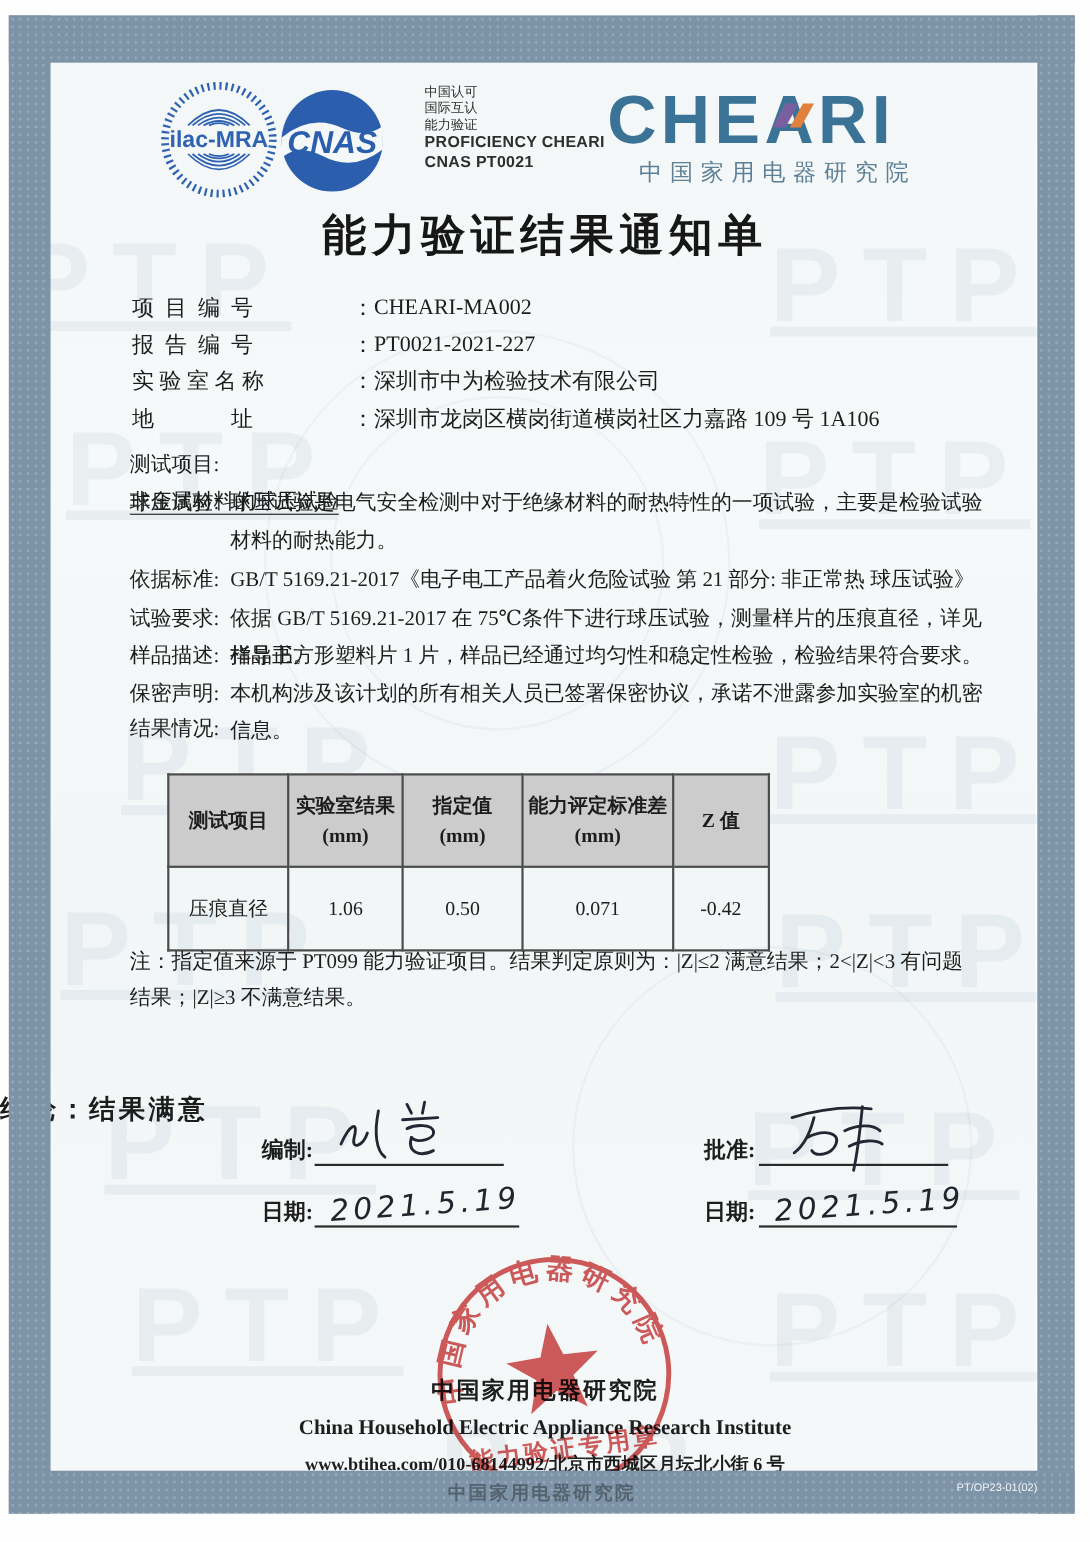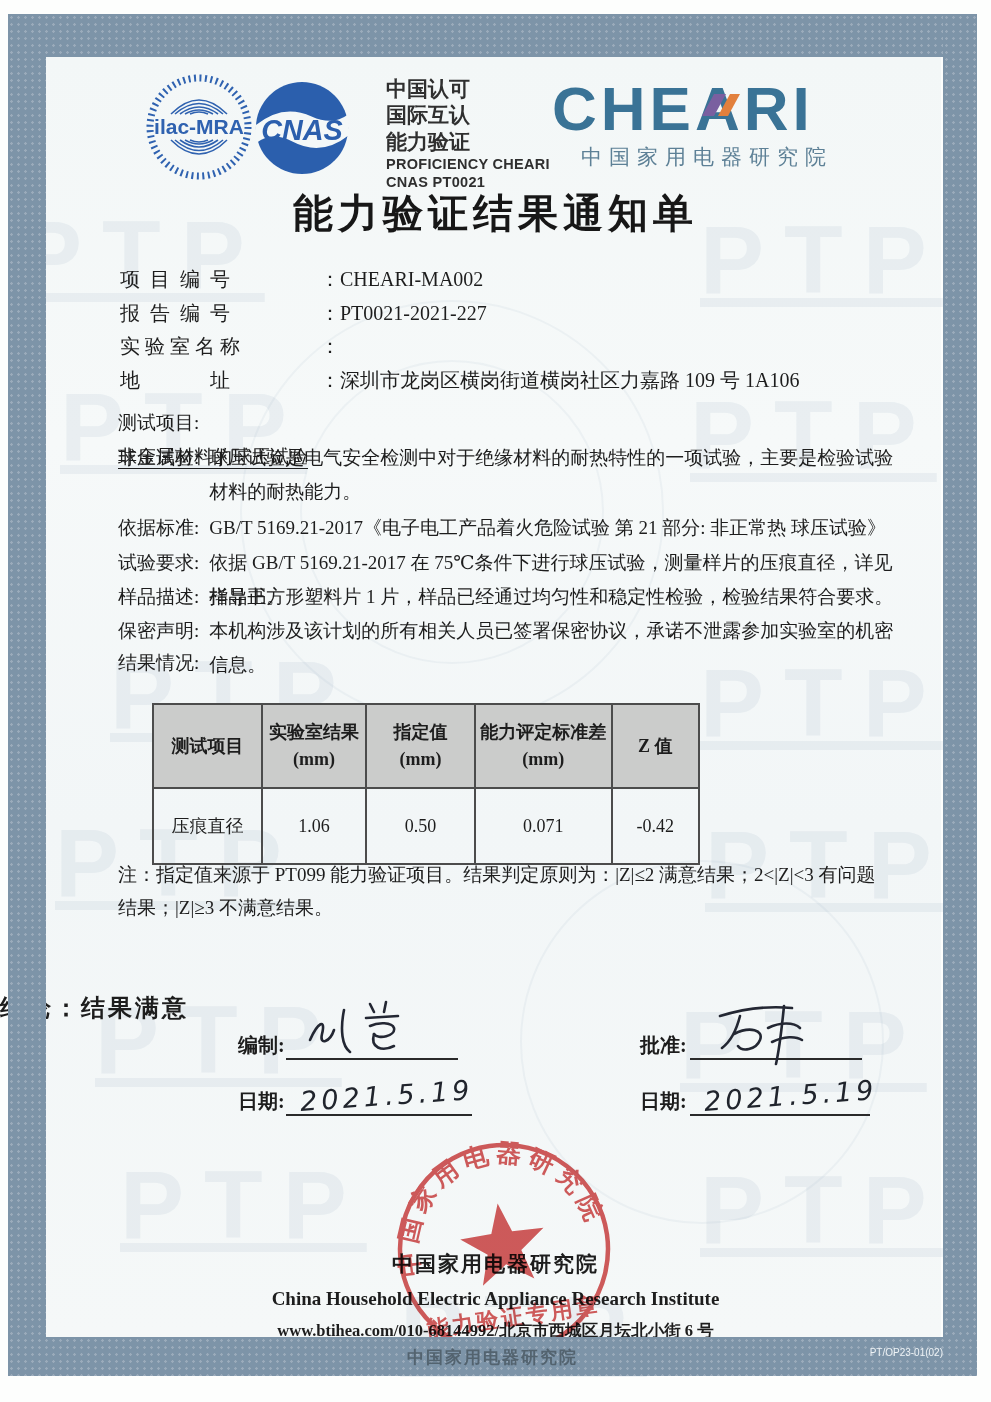--- a/index.html
+++ b/index.html
@@ -44,21 +44,21 @@
     position:absolute;right:34px;top:10px;font-size:10px;color:#eef3f6;
     font-family:"Liberation Sans","DejaVu Sans",sans-serif;
   }
   
   .content{position:absolute;inset:0;z-index:3;}
   
   .logo-ilac{position:absolute;left:146px;top:74px;}
   .logo-cnas{position:absolute;left:254px;top:80px;}
   .acc-text{position:absolute;left:386px;top:76px;line-height:1.25;
     font-family:"Liberation Sans","DejaVu Sans",sans-serif;color:#2f2f2f;}
-  .acc-cn{font-size:21px;font-weight:bold;}
+  .acc-cn{font-size:12px;font-weight:normal;}
   .acc-en{font-size:14.5px;font-weight:bold;letter-spacing:0.3px;}
   .logo-cheari{position:absolute;left:552px;top:74px;}
   
   .title{
     position:absolute;left:0;right:0;top:186px;text-align:center;
     font-size:40px;font-weight:bold;letter-spacing:5px;color:#171717;
   }
   
   .fields{position:absolute;left:120px;top:263px;right:100px;}
   .f-row{display:flex;height:33.5px;align-items:center;font-size:20px;}
@@ -181,20 +181,21 @@
         <span class="f-value">CHEARI-MA002</span>
       </div>
       <div class="f-row">
         <span class="f-label">报  告  编  号</span>
         <span class="f-colon">：</span>
         <span class="f-value">PT0021-2021-227</span>
       </div>
       <div class="f-row">
         <span class="f-label">实 验 室 名 称</span>
         <span class="f-colon">：</span>
+        <span class="f-value">深圳市中为检验技术有限公司</span>
       </div>
       <div class="f-row">
         <span class="f-label">地              址</span>
         <span class="f-colon">：</span>
         <span class="f-value">深圳市龙岗区横岗街道横岗社区力嘉路 109 号 1A106</span>
       </div>
     </div>
 
     <div class="sec" style="top:406px;flex-direction:column;">
       <span class="sec-label">测试项目:</span>

